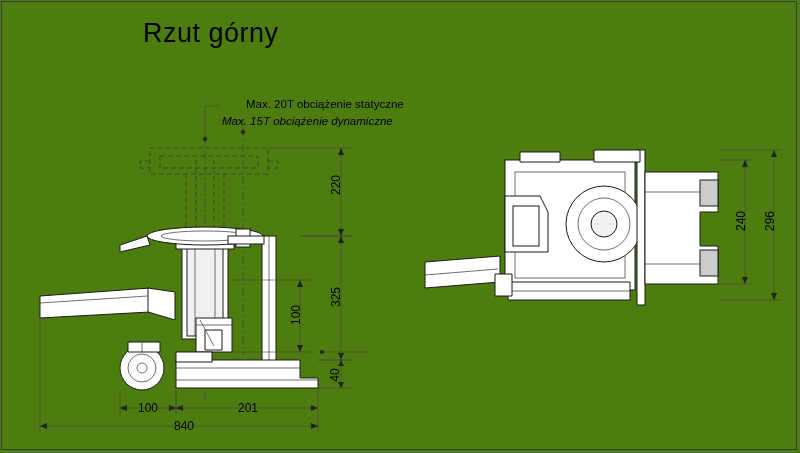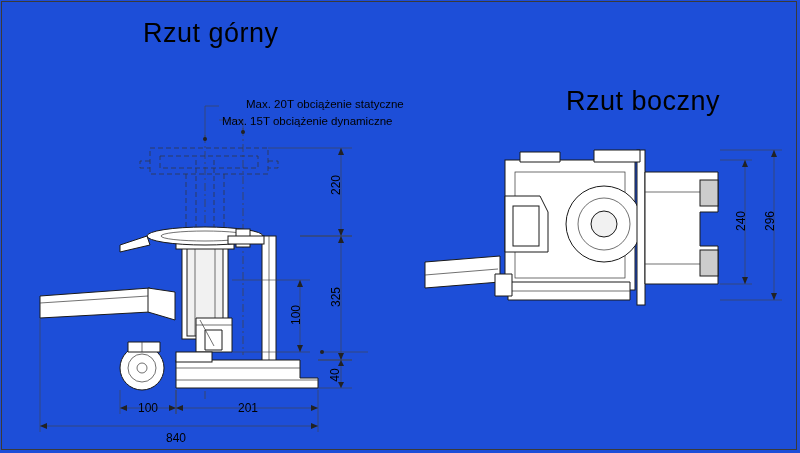--- a/index.html
+++ b/index.html
@@ -7,21 +7,21 @@
     padding: 0;
     background: #ffffff;
   }
   body {
     font-family: "Liberation Sans", sans-serif;
   }
   #root {
     position: relative;
     width: 800px;
     height: 453px;
-    background: #1d4ed8;
+    background: #4d7c0f;
     overflow: hidden;
   }
   .frame {
     position: absolute;
     left: 1px;
     top: 1px;
     width: 796px;
     height: 449px;
     border: 1px solid #3a3a3a;
     box-sizing: border-box;
@@ -36,21 +36,21 @@
   #title-top { left: 143px; top: 18px; }
   #title-side { left: 566px; top: 86px; }
 
   .note {
     position: absolute;
     font-size: 11.5px;
     color: #000;
     white-space: nowrap;
   }
   #note-static { left: 222px; top: 98px; padding-left: 24px; }
-  #note-dynamic { left: 222px; top: 115px; }
+  #note-dynamic { left: 222px; top: 115px; font-style: italic; }
   #note-claw { left: 372px; top: 345px; }
 
   .dimlabel {
     position: absolute;
     font-size: 12px;
     color: #000;
     white-space: nowrap;
   }
   .vert {
     transform: rotate(-90deg);
@@ -252,30 +252,29 @@
     <g>
       <line class="ln-ext" x1="720" y1="150" x2="782" y2="150"></line>
       <line class="ln-ext" x1="720" y1="300" x2="782" y2="300"></line>
       <line class="ln-ext" x1="774" y1="150" x2="774" y2="300"></line>
       <path d="M774 150 l-3 7 h6 z" fill="#222"></path>
       <path d="M774 300 l-3 -7 h6 z" fill="#222"></path>
     </g>
   </svg>
 
   <div class="title" id="title-top">Rzut górny</div>
-  <div class="title" id="title-side">Rzut boczny</div>
 
   <div class="note" id="note-static">Max. 20T obciążenie statyczne</div>
   <div class="note" id="note-dynamic">Max. 15T obciążenie dynamiczne</div>
 
   <div class="dimlabel vert" style="left:326px; top:178px;">220</div>
   <div class="dimlabel vert" style="left:326px; top:290px;">325</div>
   <div class="dimlabel vert" style="left:286px; top:308px;">100</div>
   <div class="dimlabel vert" style="left:328px; top:368px;">40</div>
 
   <div class="dimlabel" style="left:138px; top:401px;">100</div>
   <div class="dimlabel" style="left:238px; top:401px;">201</div>
-  <div class="dimlabel" style="left:166px; top:419px;margin-top:12px;">840</div>
+  <div class="dimlabel" style="left:174px; top:419px;">840</div>
 
   <div class="dimlabel vert" style="left:731px; top:214px;">240</div>
   <div class="dimlabel vert" style="left:760px; top:214px;">296</div>
 
 </div>
 
 </body></html>

